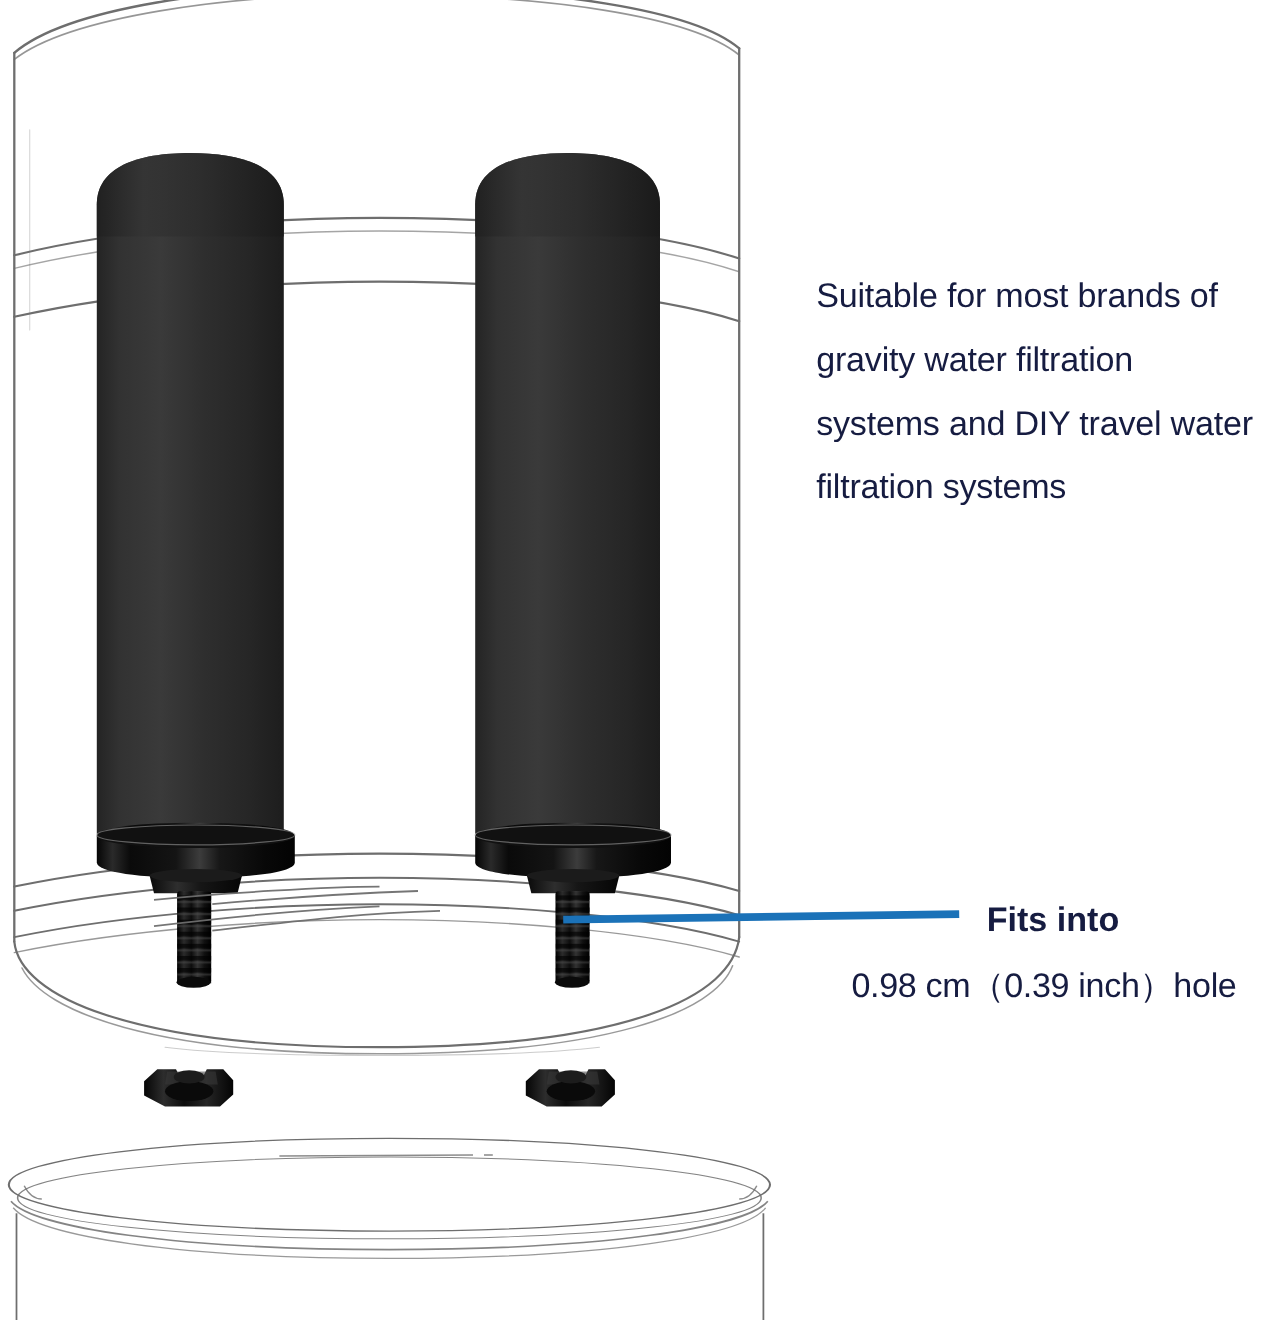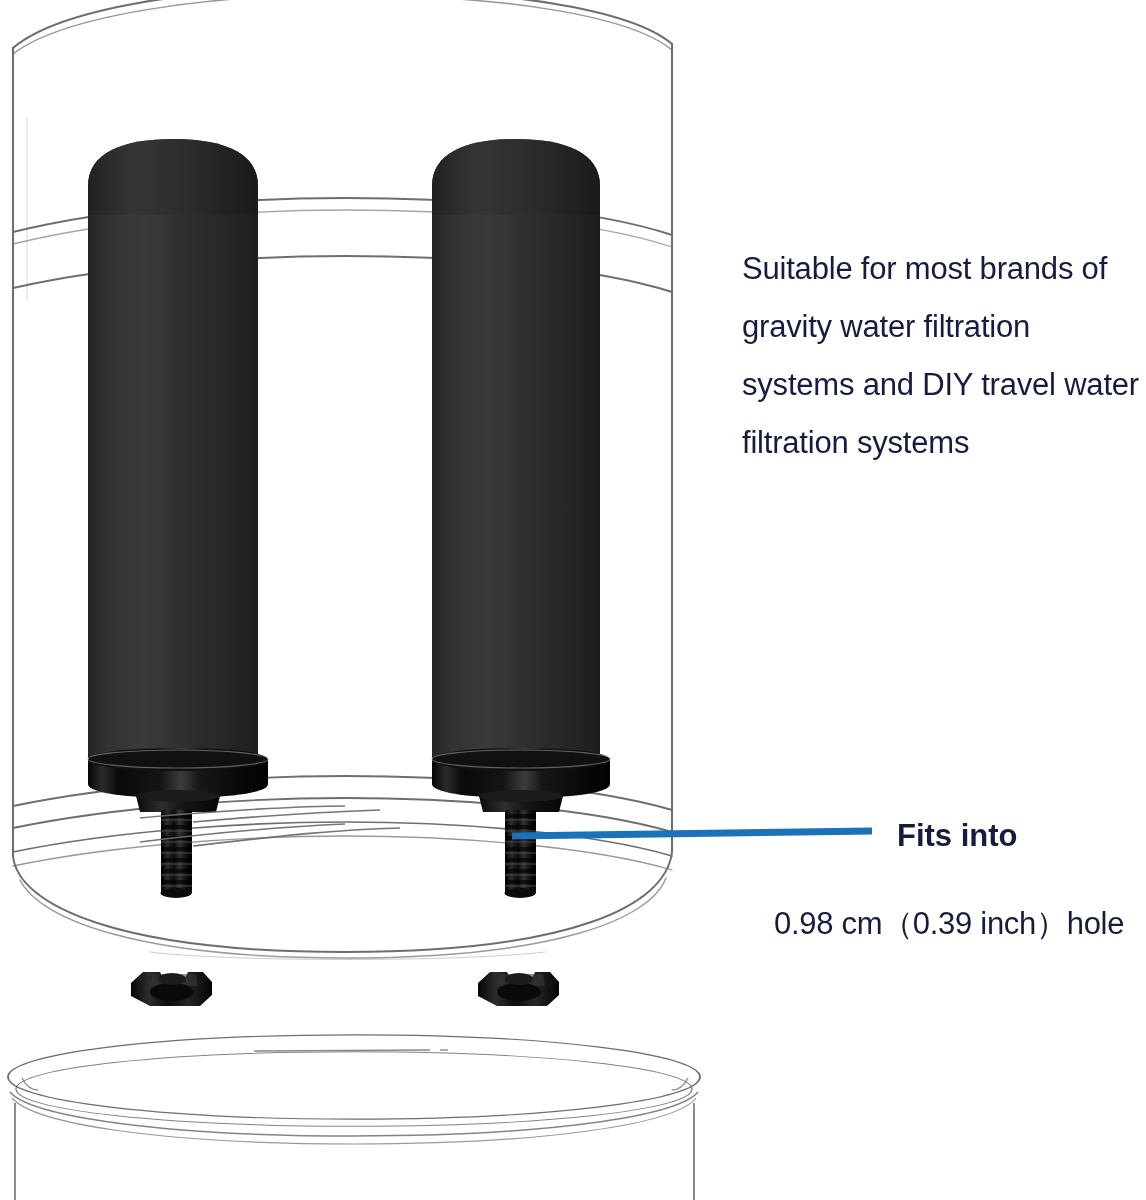--- a/index.html
+++ b/index.html
@@ -46,21 +46,20 @@
     left: 897px;
     top: 820px;
     font-size: 31px;
     font-weight: bold;
   }
   #callout-fits-detail {
     left: 774px;
     top: 880px;
     font-size: 31px;
     letter-spacing: -0.3px;
-    margin-top: 28px;
   }
 </style>
 </head>
 <body>
 
 <div id="stage">
 
   <svg id="diagram" viewBox="0 0 1146 1200" aria-hidden="true">
     <defs>
 

